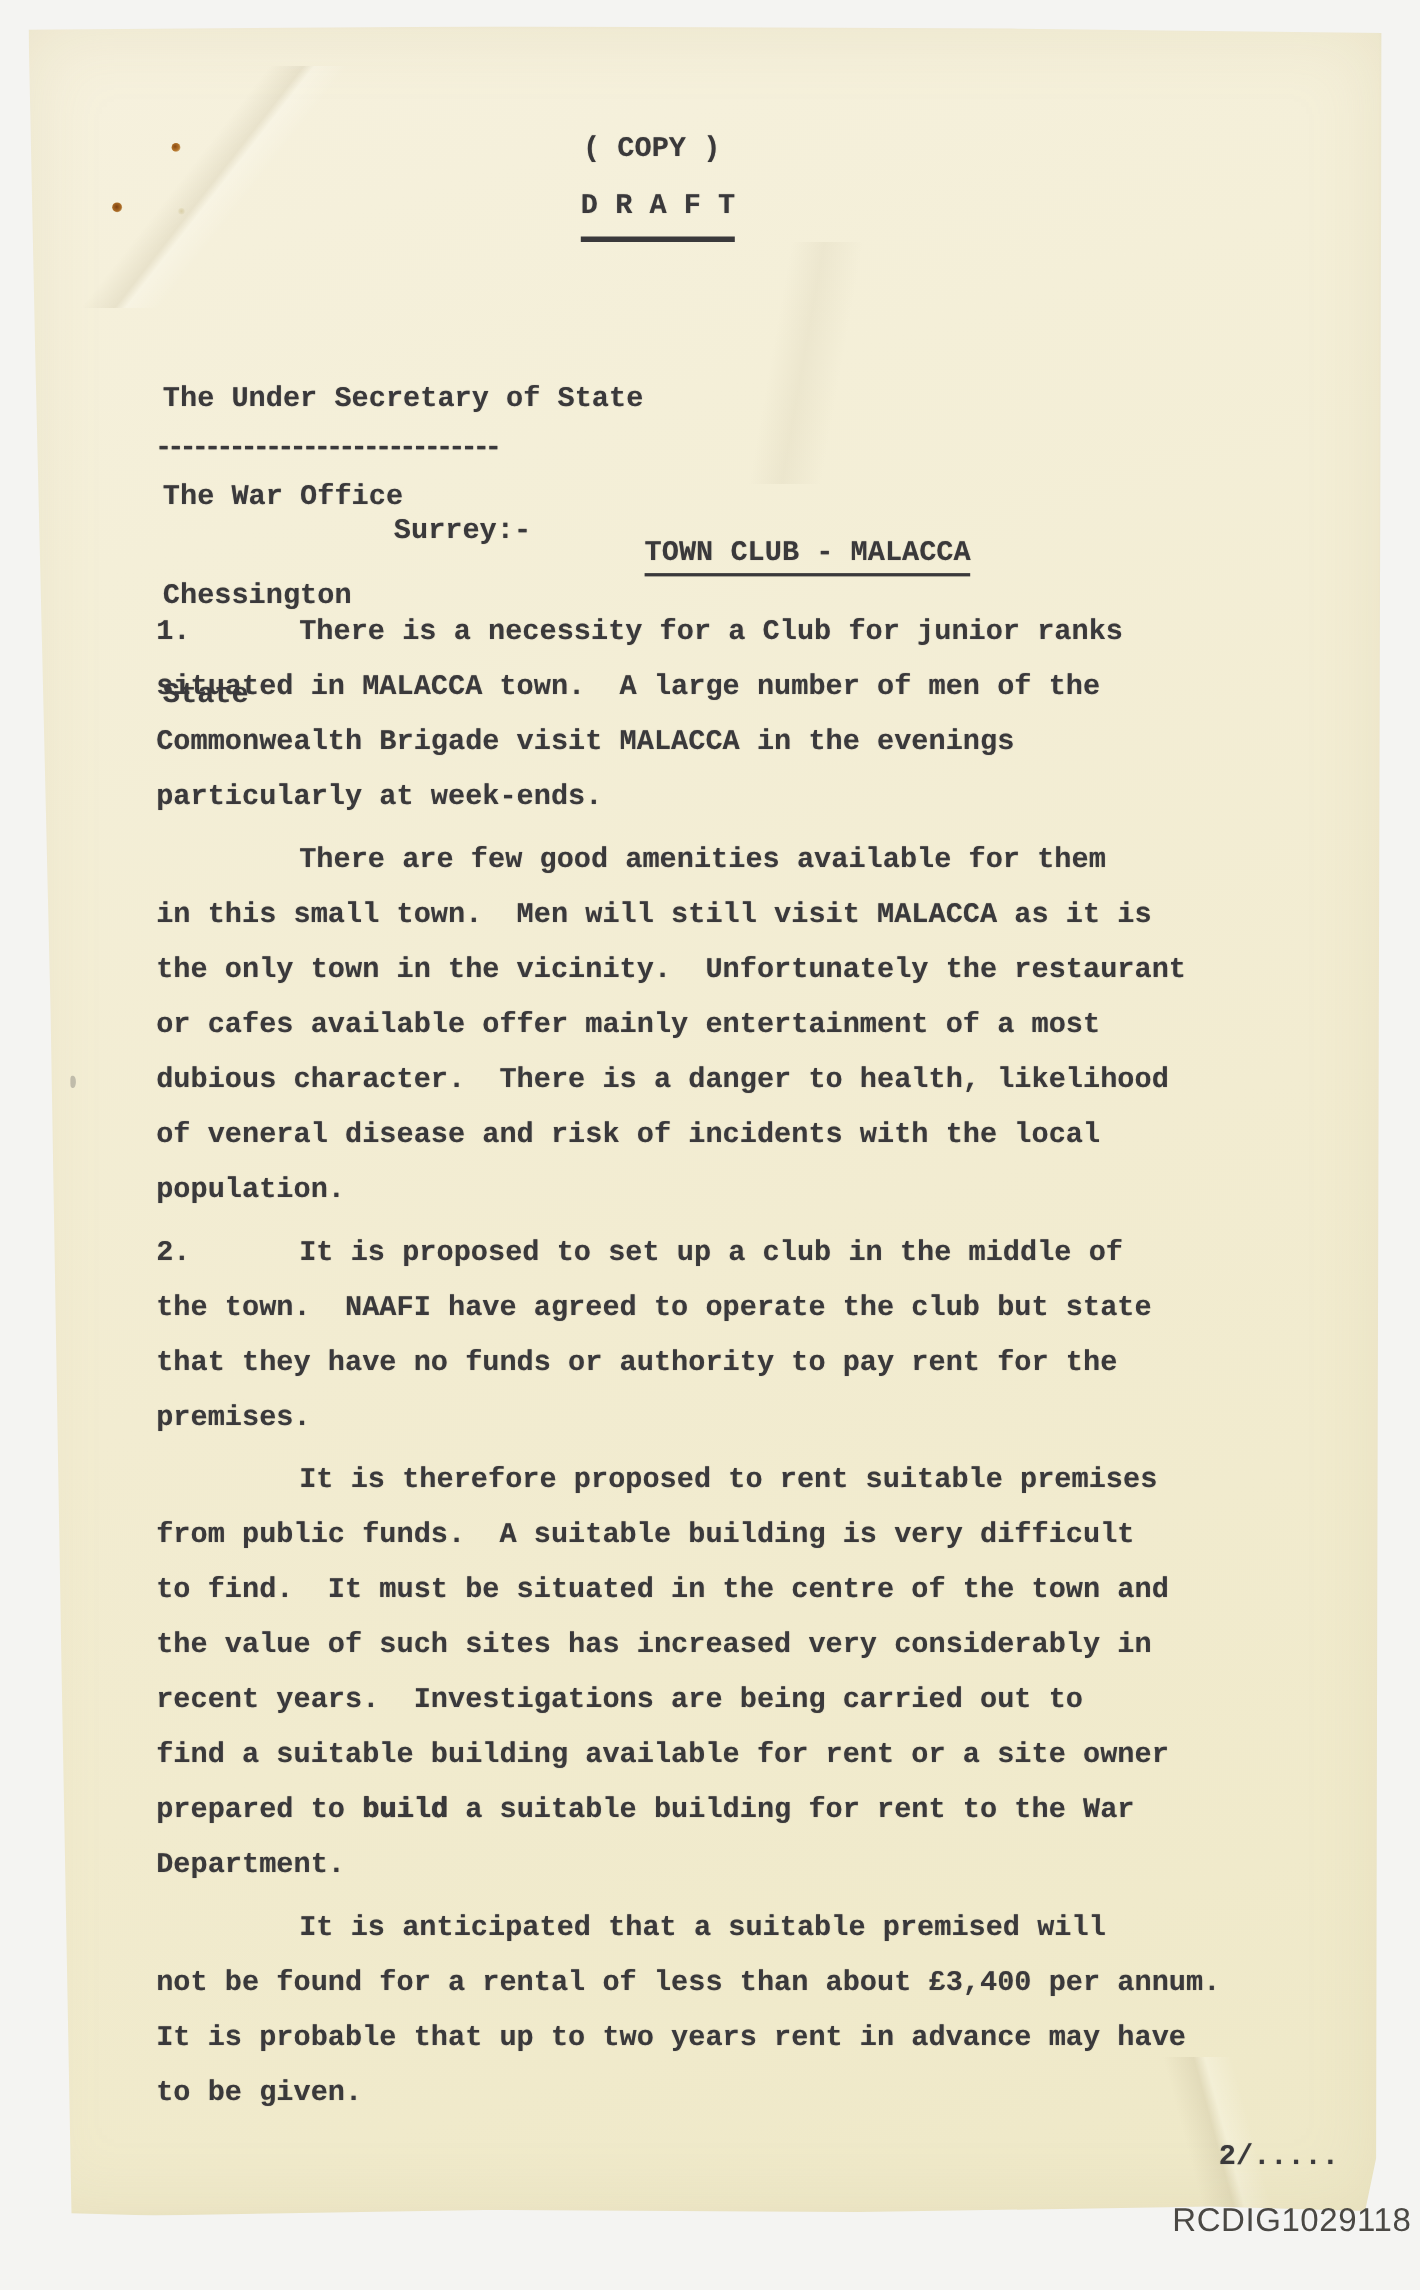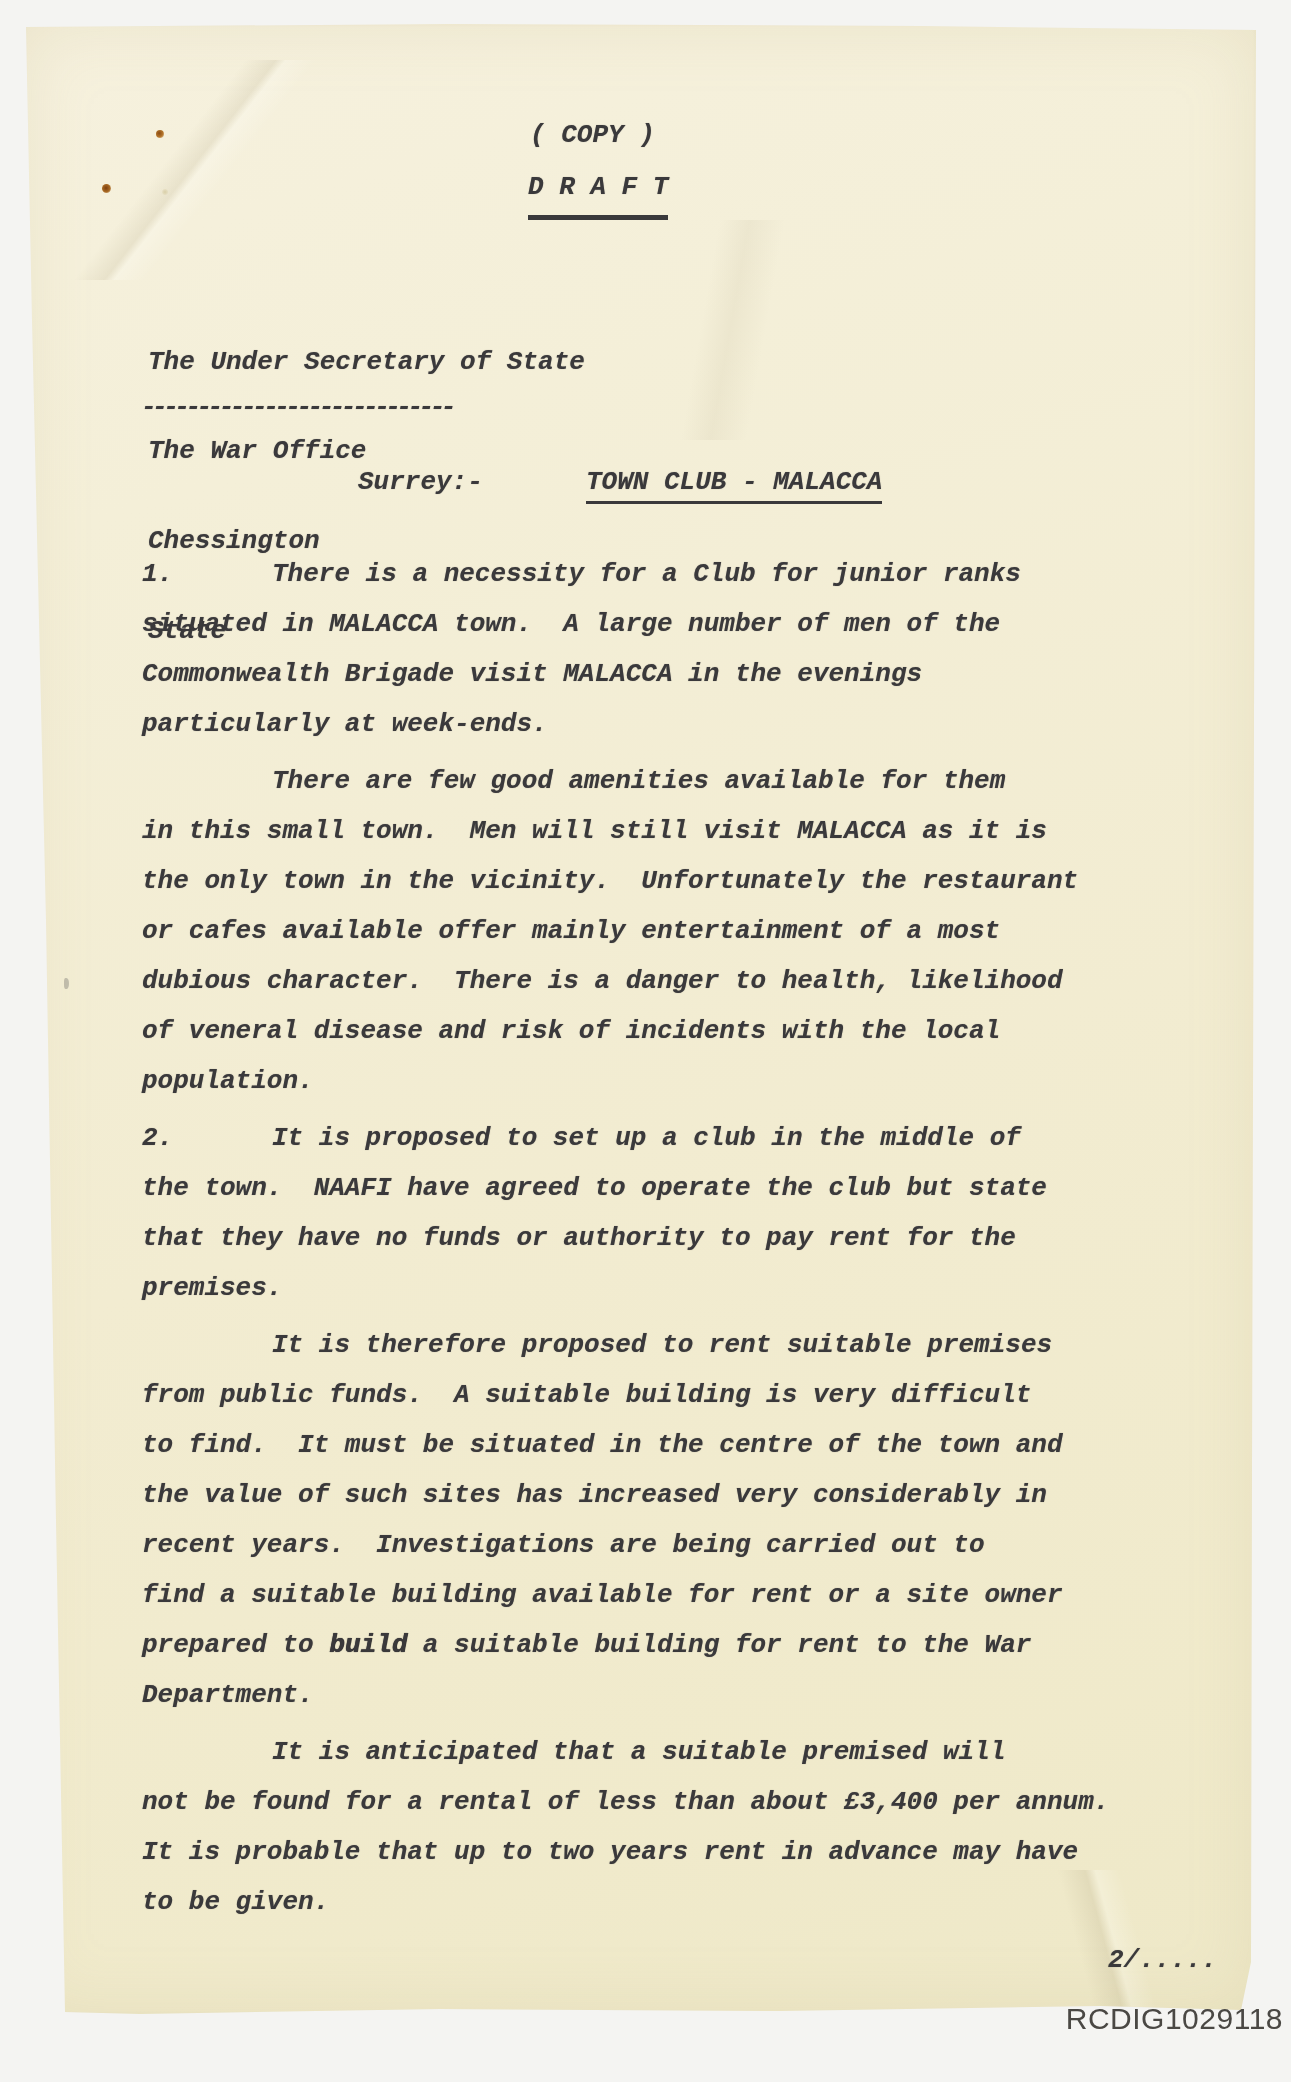--- a/index.html
+++ b/index.html
@@ -47,29 +47,29 @@
   .speck-3{left:142px;top:169px;width:6px;height:6px;background:radial-gradient(circle,#d9cfa8 0%,rgba(217,207,168,0) 100%);}
   .speck-4{left:44px;top:958px;width:5px;height:11px;border-radius:40% 60% 60% 40%;background:rgba(100,98,96,.35);}
 
   
   .typed, .typed *{
     font-family:"Liberation Mono","DejaVu Sans Mono",monospace;
     font-weight:700;
     color:var(--ink,#3a393b);
     white-space:pre;
   }
-  .typed{position:absolute;inset:0;pointer-events:none;font-style:italic;}
+  .typed{position:absolute;inset:0;pointer-events:none;}
   .typed .t{position:absolute;font-size:26px;line-height:1.15;
     text-shadow:0 0 1px rgba(58,56,58,.45);}
   .copy-line{left:530px;top:121px;}
   .draft-title{left:528px;top:173px;border-bottom:5px solid var(--ink,#3a393b);padding-bottom:12px;}
   .recipient{left:148px;top:288px;line-height:29px;font-size:26px;}
   .divider{left:141px;top:393px;letter-spacing:-4.5px;}
   .subject-label{left:358px;top:468px;}
-  .subject-title{left:586px;top:468px;border-bottom:3px solid var(--ink,#3a393b);padding-bottom:3px;}
+  .subject-title{left:586px;top:488px;border-bottom:3px solid var(--ink,#3a393b);padding-bottom:3px;}
   .doc-body{left:142px;top:542px;width:1020px;font-size:26px;}
   .doc-body .line{position:relative;height:50px;line-height:50px;}
   .doc-body .line.para-start{margin-top:7px;}
   .doc-body .line.indent{padding-left:130px;}
   .doc-body .para-num{position:absolute;left:0;top:0;}
   .doc-body b{font-weight:700;text-shadow:0 0 1px rgba(40,38,40,.95),0.6px 0 0 rgba(40,38,40,.8);}
   .continuation{left:1108px;top:1946px;}
 
   
   .archive-footer{position:absolute;left:0;right:0;bottom:0;height:64px;}

